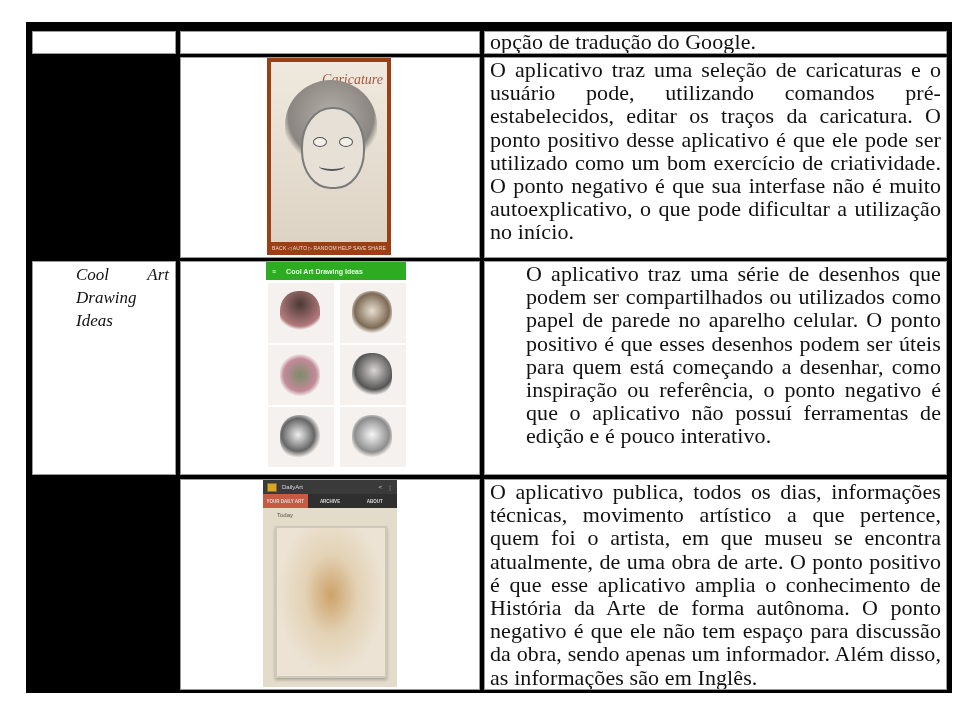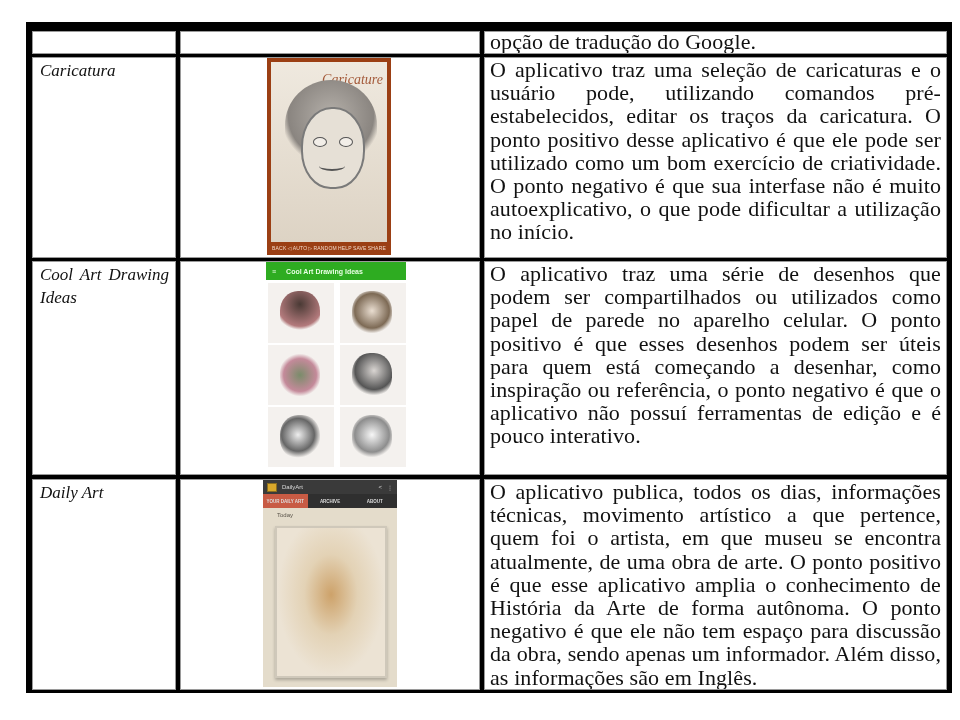--- a/index.html
+++ b/index.html
@@ -16,21 +16,21 @@
       outline: 1px solid #9a9a9a; outline-offset: 0;
       box-sizing: border-box; overflow: hidden;
     }
     
     .c1 { left: 7px;   width: 142px; }
     .c2 { left: 155px; width: 298px; }
     .c3 { left: 459px; width: 461px; }
     
     .r0 { top: 10px;  height: 21px; }
     .r1 { top: 36px;  height: 199px; }
-    .r2 { top: 240px; height: 212px; }
+    .r2 { top: 240px; height: 212px; padding-left: 36px; }
     .r3 { top: 458px; height: 209px; }
 
     .name {
       font-style: italic; font-size: 17px; line-height: 23px;
       padding: 1px 6px 0 7px; text-align: justify; text-align-last: left;
     }
     .name.justify-first { text-align: justify; }
     .desc {
       font-size: 22px; line-height: 23.2px;
       padding: 0 5px 0 5px; text-align: justify; letter-spacing: 0.1px;
@@ -107,23 +107,20 @@
 <div class="doc-table">
 
   <div class="cell c1 r0">
     <div class="name"></div>
   </div>
   <div class="cell c2 r0"></div>
   <div class="cell c3 r0">
     <div class="desc single">opção de tradução do Google.</div>
   </div>
 
-  <div class="cell c1 r1">
-    <div class="name">Caricatura</div>
-  </div>
   <div class="cell c2 r1">
     <div class="shot shot-caricatura">
       <div class="paper">
         <div class="script">Caricature</div>
         <div class="hair"></div>
         <div class="face">
           <div class="eye l"></div>
           <div class="eye r"></div>
           <div class="mouth"></div>
         </div>
@@ -160,23 +157,20 @@
         <div class="tile t4"></div>
         <div class="tile t5"></div>
         <div class="tile t6"></div>
       </div>
     </div>
   </div>
   <div class="cell c3 r2">
     <div class="desc">O aplicativo traz uma série de desenhos que podem ser compartilhados ou utilizados como papel de parede no aparelho celular. O ponto positivo é que esses desenhos podem ser úteis para quem está começando a desenhar, como inspiração ou referência, o ponto negativo é que o aplicativo não possuí ferramentas de edição e é pouco interativo.</div>
   </div>
 
-  <div class="cell c1 r3">
-    <div class="name">Daily Art</div>
-  </div>
   <div class="cell c2 r3">
     <div class="shot shot-dailyart">
       <div class="titlebar">
         <span class="logo"></span>
         <span>DailyArt</span>
         <span class="spacer"></span>
         <span>&lt;</span>
         <span>⋮</span>
       </div>
       <div class="tabs">

